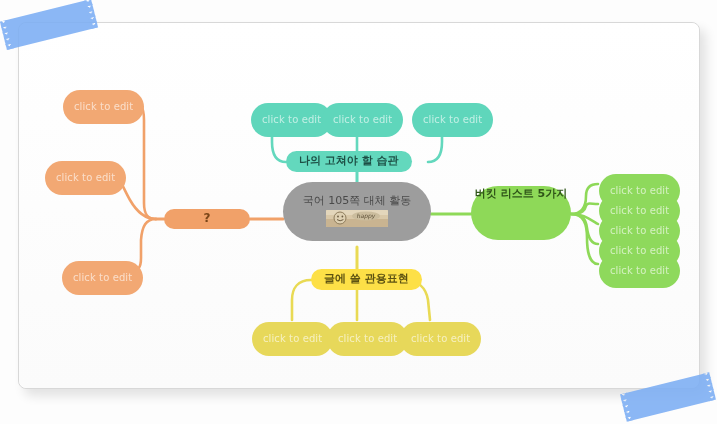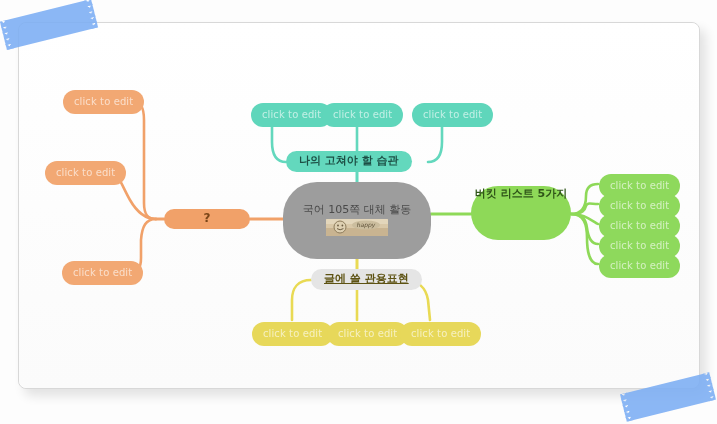--- a/index.html
+++ b/index.html
@@ -92,49 +92,49 @@
     border-radius: 999px;
     text-align: center;
     white-space: nowrap;
     cursor: pointer;
     user-select: none;
   }
   .node-label { line-height: 1.15; }
 
   
   .leaf {
-    height: 24px;
+    height: 34px;
     padding: 0 11px;
     font-size: 10px;
     letter-spacing: .1px;
   }
   .leaf .node-label { opacity: .62; }
 
   
   .c-orange      { background: #f1a169; color: #7a4518; }
   .c-orange-leaf { background: #f2a873; color: #ffffff; }
   .c-teal        { background: #63d8bd; color: #1d4f45; }
   .c-teal-leaf   { background: #5fd6bb; color: #ffffff; }
   .c-green       { background: #8ed958; color: #2f5418; }
   .c-green-leaf  { background: #8ed95c; color: #ffffff; }
-  .c-yellow      { background: #e5e5e5; color: #5d5212; text-decoration: underline; }
+  .c-yellow      { background: #fde047; color: #5d5212; }
   .c-yellow-leaf { background: #e7d85a; color: #ffffff; }
 
   
   .topic {
     height: 21px;
     padding: 0 13px;
     font-size: 11px;
     font-weight: bold;
   }
 
   
   #node-root {
     left: 283px; top: 182px;
-    width: 148px; height: 77px;
+    width: 148px; height: 59px;
     border-radius: 34px;
     background: #9d9d9d;
     color: #3b3b3b;
     gap: 1px;
     padding: 4px 0;
   }
   #root-title   { font-size: 11px; color: #4a4a4a; }
   #root-subtitle{ font-size: 11.5px; font-weight: bold; color: #1f1f1f; }
 
   

